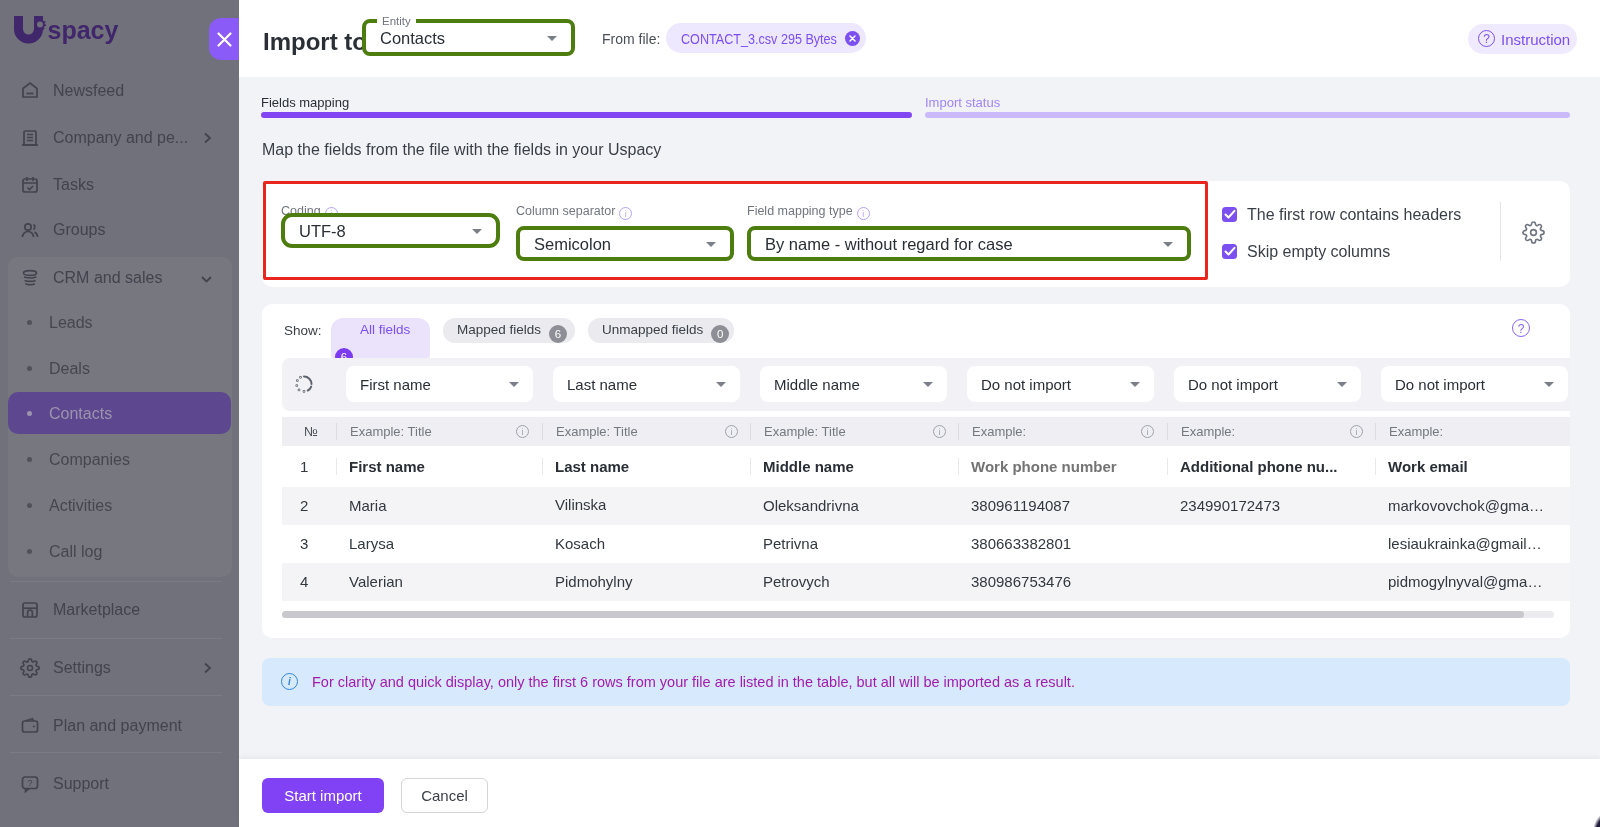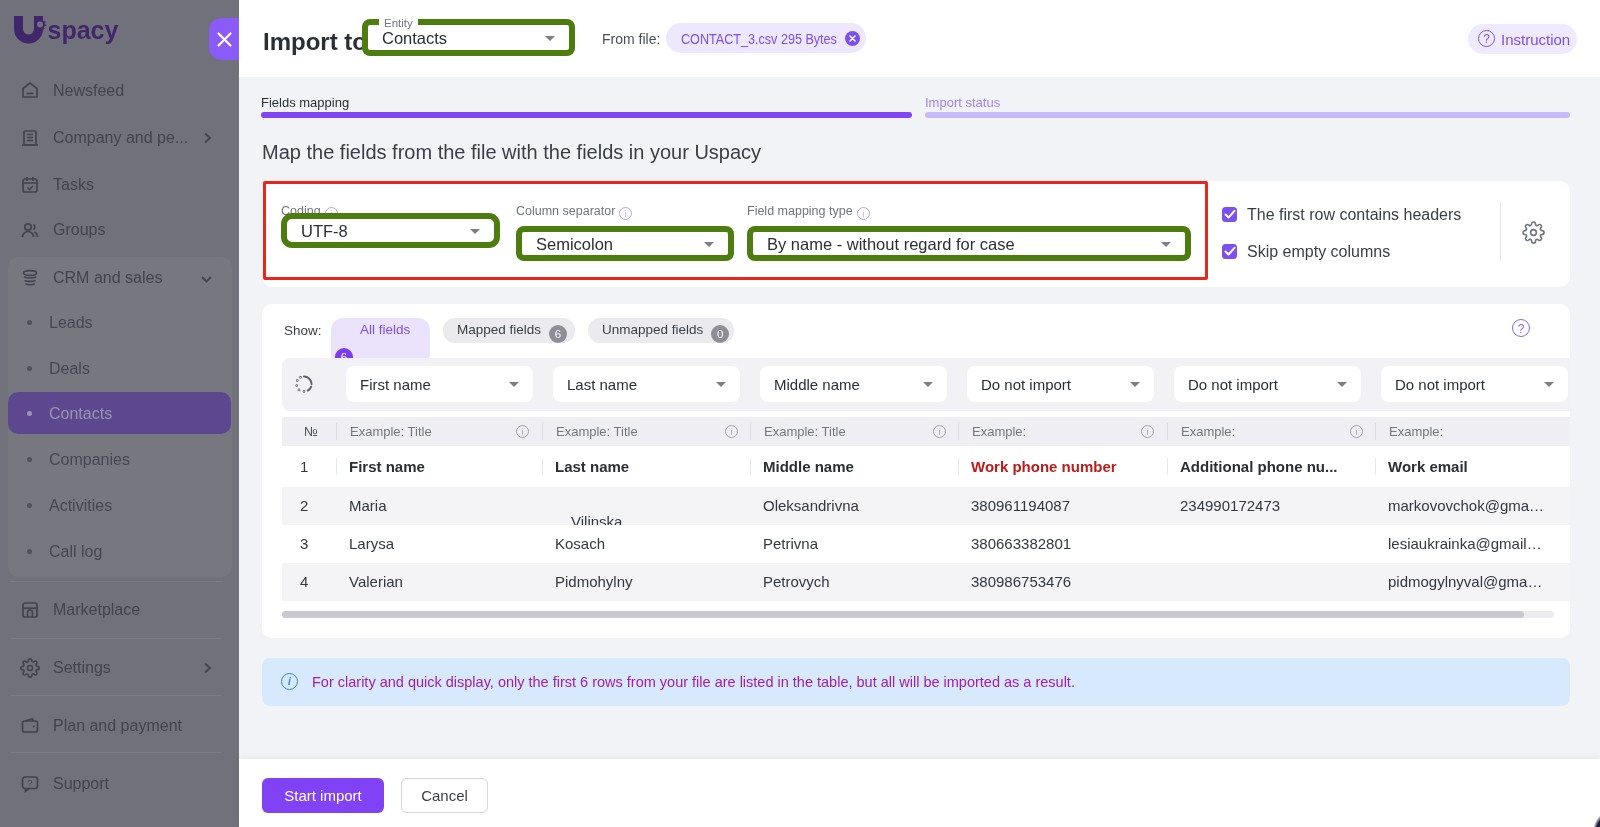--- a/index.html
+++ b/index.html
@@ -16,21 +16,21 @@
   .bullet { position:absolute; left:27px; width:5px; height:5px; border-radius:50%; background:#50515B; }
   .sdiv { position:absolute; left:10px; width:212px; height:1px; background:#7B7B85; }
 
   
   #closebtn { left:209px; top:18px; width:31px; height:42px; background:#8A5BF6; border-radius:12px 0 0 12px; }
 
   
   #main { left:239px; top:0; width:1361px; height:827px; background:#F2F3F7; }
   #hdr { position:absolute; left:0; top:0; width:1361px; height:77px; background:#FFFFFF; }
 
-  .sel { position:absolute; background:#fff; border:6px solid #4d7c0f; border-radius:8px; }
+  .sel { position:absolute; background:#fff; border:4px solid #4d7c0f; border-radius:8px; }
   .sel .tx { position:absolute; left:14px; top:50%; transform:translateY(-50%); font-size:16.5px; color:#2A2F36; white-space:nowrap; }
   .caret { position:absolute; right:14px; top:50%; margin-top:-2px; width:0; height:0; border-left:5px solid transparent; border-right:5px solid transparent; border-top:5px solid #7A7F88; }
 
   .lbl { position:absolute; font-size:12.5px; color:#70757E; white-space:nowrap; }
   .infoI { display:inline-block; width:13px; height:13px; border:1px solid #B5A3EE; border-radius:50%; color:#B5A3EE; font-size:9px; text-align:center; line-height:12px; vertical-align:-2px; margin-left:4px; font-style:normal; }
 
   .chk { position:absolute; width:15px; height:15px; background:#7C4FF0; border-radius:3.5px; }
   .chk svg { position:absolute; left:1.5px; top:2px; }
 
   .chip { position:absolute; border-radius:12px; font-size:13.5px; line-height:23px; }
@@ -176,21 +176,21 @@
   <div class="abs" style="left:1229px;top:24px;width:109px;height:30px;background:#EFEAFE;border-radius:15px;">
     <div class="abs" style="left:10px;top:6px;width:17px;height:17px;border:1.5px solid #7C4FF0;border-radius:50%;color:#7C4FF0;font-size:12px;text-align:center;line-height:17px;">?</div>
     <div class="abs" style="left:33px;top:7px;font-size:15px;color:#7C4FF0;">Instruction</div>
   </div>
 
   <div class="abs" style="left:22px;top:95px;font-size:13px;color:#2A2F36;">Fields mapping</div>
   <div class="abs" style="left:22px;top:112px;width:651px;height:6px;border-radius:3px;background:#8145F1;"></div>
   <div class="abs" style="left:686px;top:95px;font-size:13px;color:#A285F7;">Import status</div>
   <div class="abs" style="left:686px;top:112px;width:645px;height:6px;border-radius:3px;background:#CBBAF9;"></div>
 
-  <div class="abs" style="left:23px;top:141px;font-size:20px;font-weight:500;color:#3A3F47;">Map the fields from the file with the fields in your Uspacy</div>
+  <div class="abs" style="left:23px;top:141px;font-size:16px;font-weight:500;color:#3A3F47;">Map the fields from the file with the fields in your Uspacy</div>
 
   <div class="abs" style="left:23px;top:181px;width:1308px;height:106px;background:#fff;border-radius:10px;">
     <div class="lbl" style="left:19px;top:23px;">Coding<span class="infoI">i</span></div>
     <div class="lbl" style="left:254px;top:23px;">Column separator<span class="infoI">i</span></div>
     <div class="lbl" style="left:485px;top:23px;">Field mapping type<span class="infoI">i</span></div>
 
     <div class="sel" style="left:19px;top:32px;width:219px;height:35px;border-radius:11px;">
         <div class="tx">UTF-8</div>
         <div class="caret"></div>
       </div>
@@ -291,31 +291,31 @@
 
     <div class="abs" style="left:20px;top:142px;width:1288px;height:41px;background:#fff;">
       <div class="cell" style="left:18px;top:12px;">1</div>
       <div class="csep" style="left:54px;top:12px;height:17px;background:#E8E8EC;"></div>
       <div class="cell" style="left:67px;top:12px;font-weight:bold;color:#2A2F36;">First name</div>
       <div class="csep" style="left:260px;top:12px;height:17px;background:#E8E8EC;"></div>
       <div class="cell" style="left:273px;top:12px;font-weight:bold;color:#2A2F36;">Last name</div>
       <div class="csep" style="left:468px;top:12px;height:17px;background:#E8E8EC;"></div>
       <div class="cell" style="left:481px;top:12px;font-weight:bold;color:#2A2F36;">Middle name</div>
       <div class="csep" style="left:676px;top:12px;height:17px;background:#E8E8EC;"></div>
-      <div class="cell" style="left:689px;top:12px;font-weight:bold;color:#b91c1c;">Work phone number</div>
+      <div class="cell" style="left:689px;top:12px;font-weight:bold;color:#737373;">Work phone number</div>
       <div class="csep" style="left:885px;top:12px;height:17px;background:#E8E8EC;"></div>
       <div class="cell" style="left:898px;top:12px;font-weight:bold;color:#2A2F36;width:185px;">Additional phone nu...</div>
       <div class="csep" style="left:1093px;top:12px;height:17px;background:#E8E8EC;"></div>
       <div class="cell" style="left:1106px;top:12px;font-weight:bold;color:#2A2F36;">Work email</div>
     </div>
 
     <div class="abs" style="left:20px;top:183px;width:1288px;height:38px;background:#F4F4F7;">
       <div class="cell" style="left:18px;top:10px;">2</div>
       <div class="cell" style="left:67px;top:10px;">Maria</div>
-      <div class="cell" style="left:273px;top:26px;margin-left:16px;">Vilinska</div>
+      <div class="cell" style="left:273px;top:9px;">Vilinska</div>
       <div class="cell" style="left:481px;top:10px;">Oleksandrivna</div>
       <div class="cell" style="left:689px;top:10px;">380961194087</div>
       <div class="cell" style="left:898px;top:10px;">234990172473</div>
       <div class="cell" style="left:1106px;top:10px;width:157px;">markovovchok@gmail.com</div>
     </div>
 
     <div class="abs" style="left:20px;top:221px;width:1288px;height:38px;background:#fff;">
       <div class="cell" style="left:18px;top:10px;">3</div>
       <div class="cell" style="left:67px;top:10px;">Larysa</div>
       <div class="cell" style="left:273px;top:10px;">Kosach</div>

